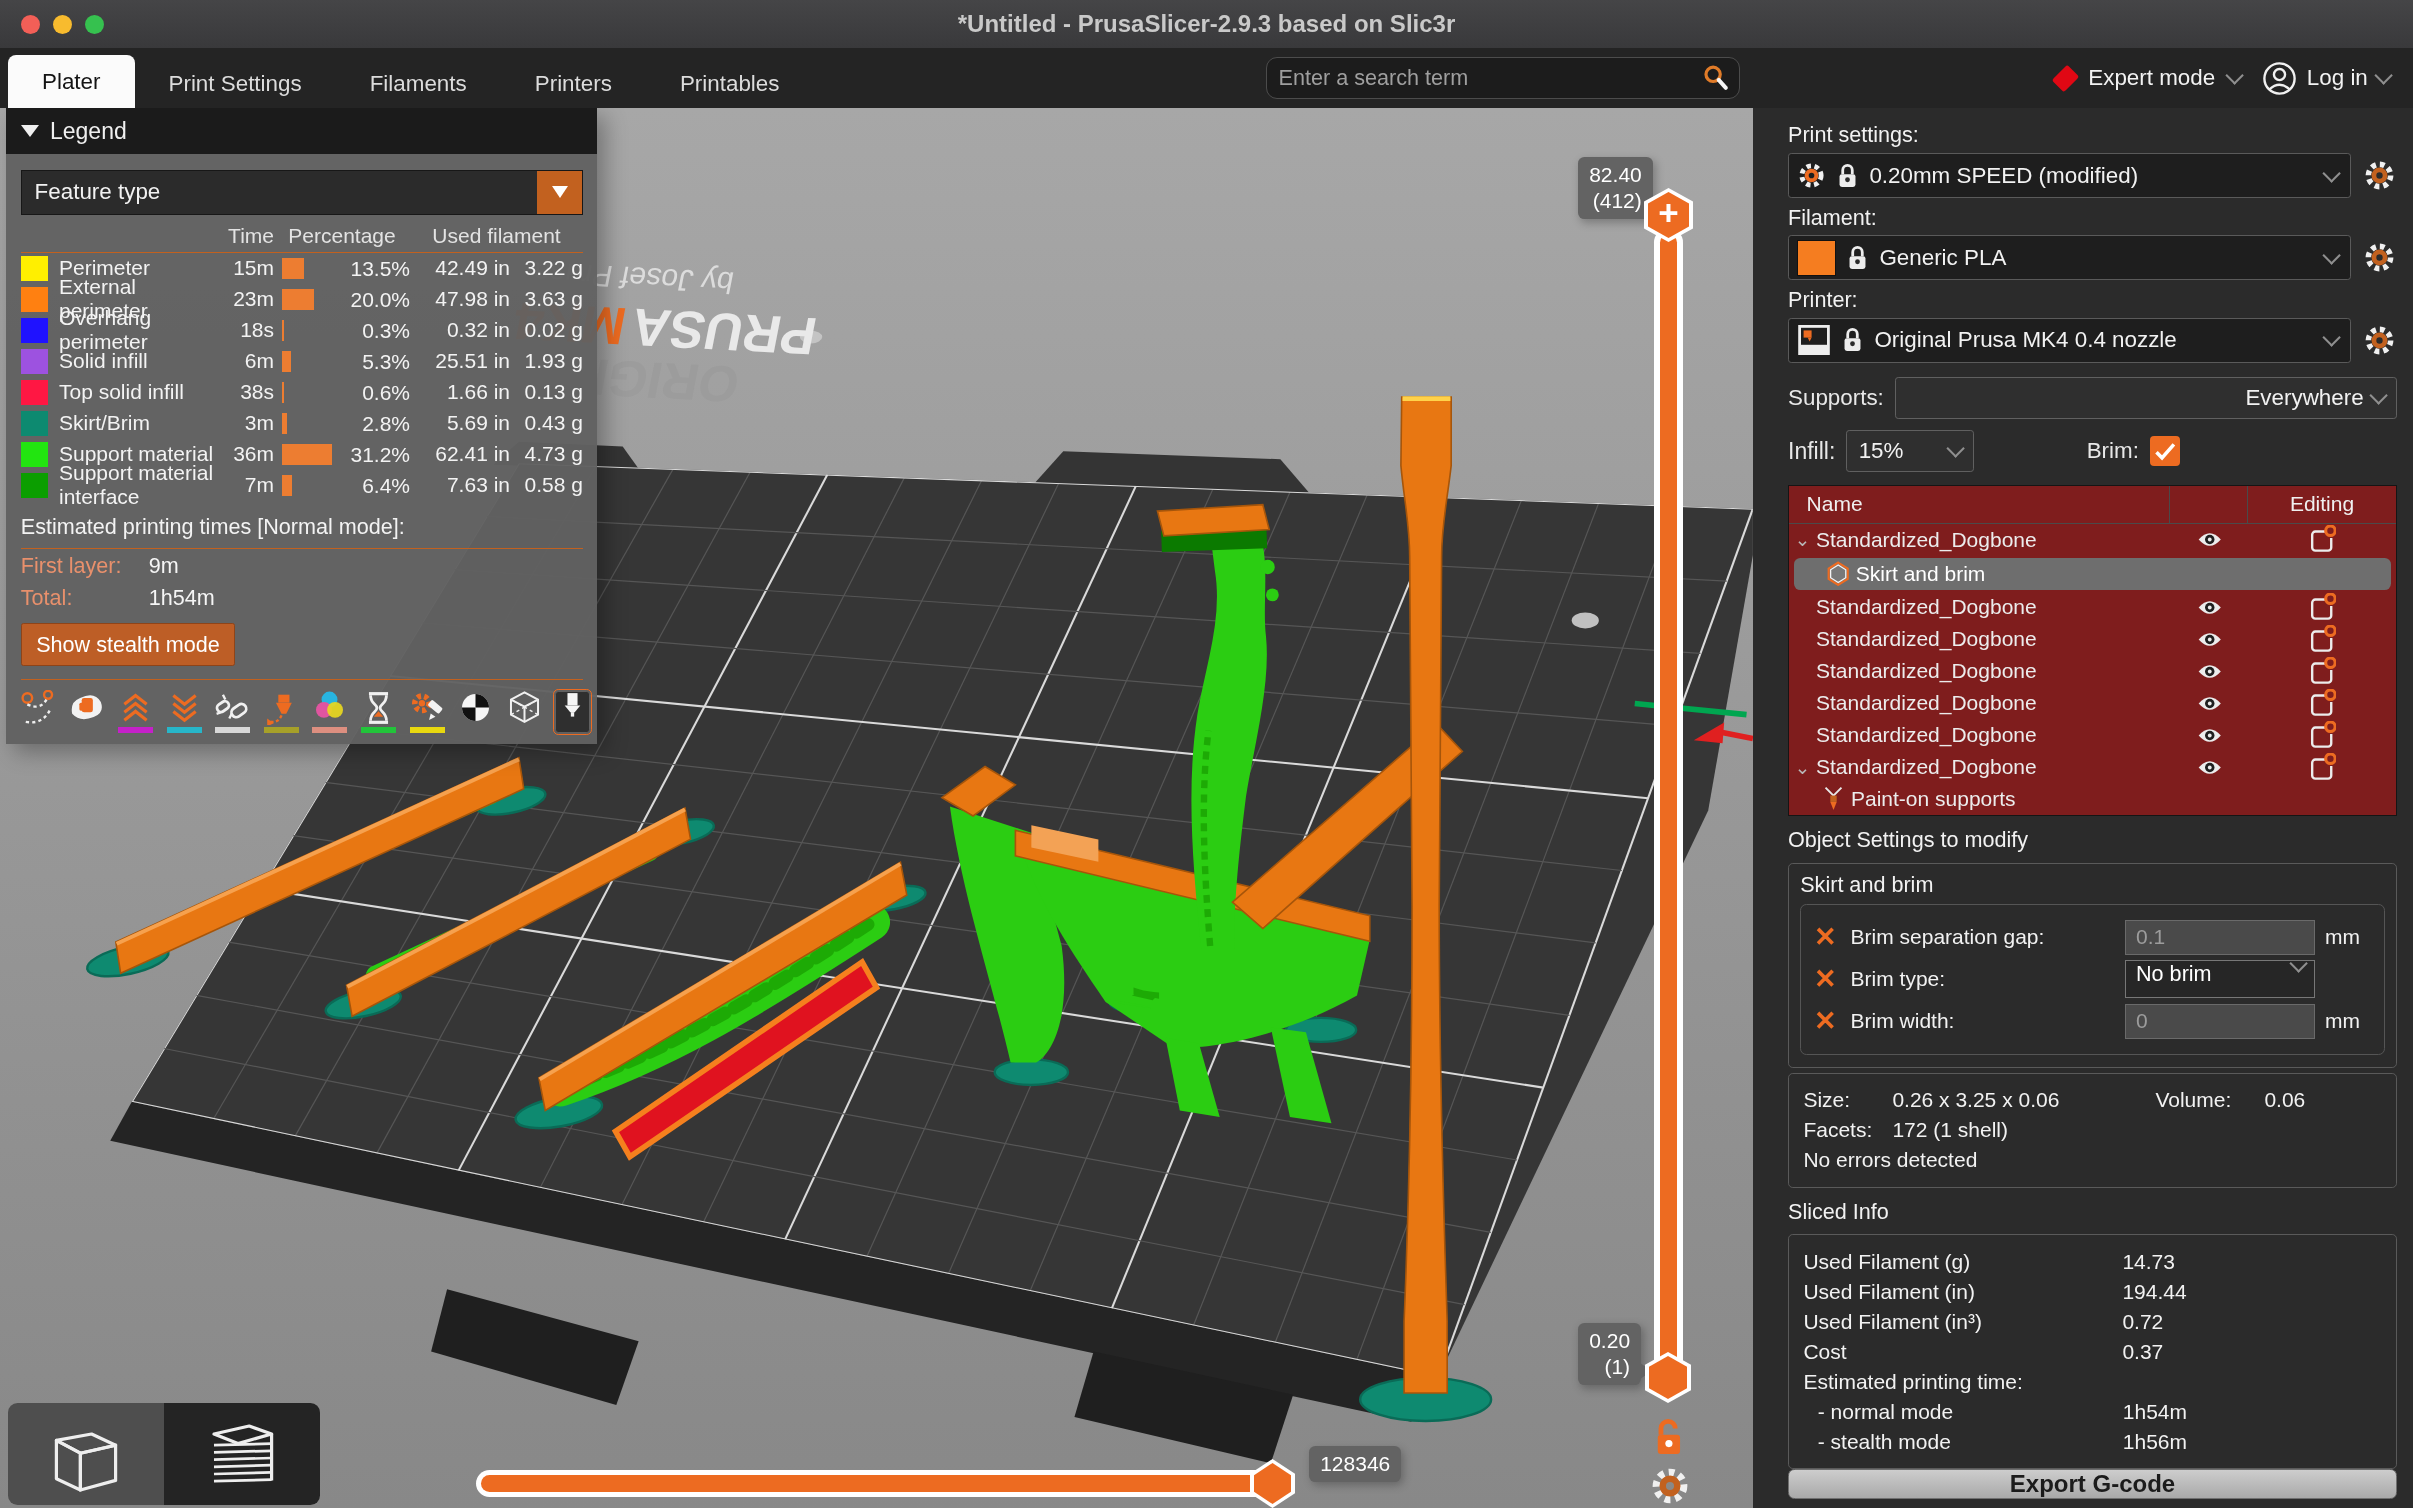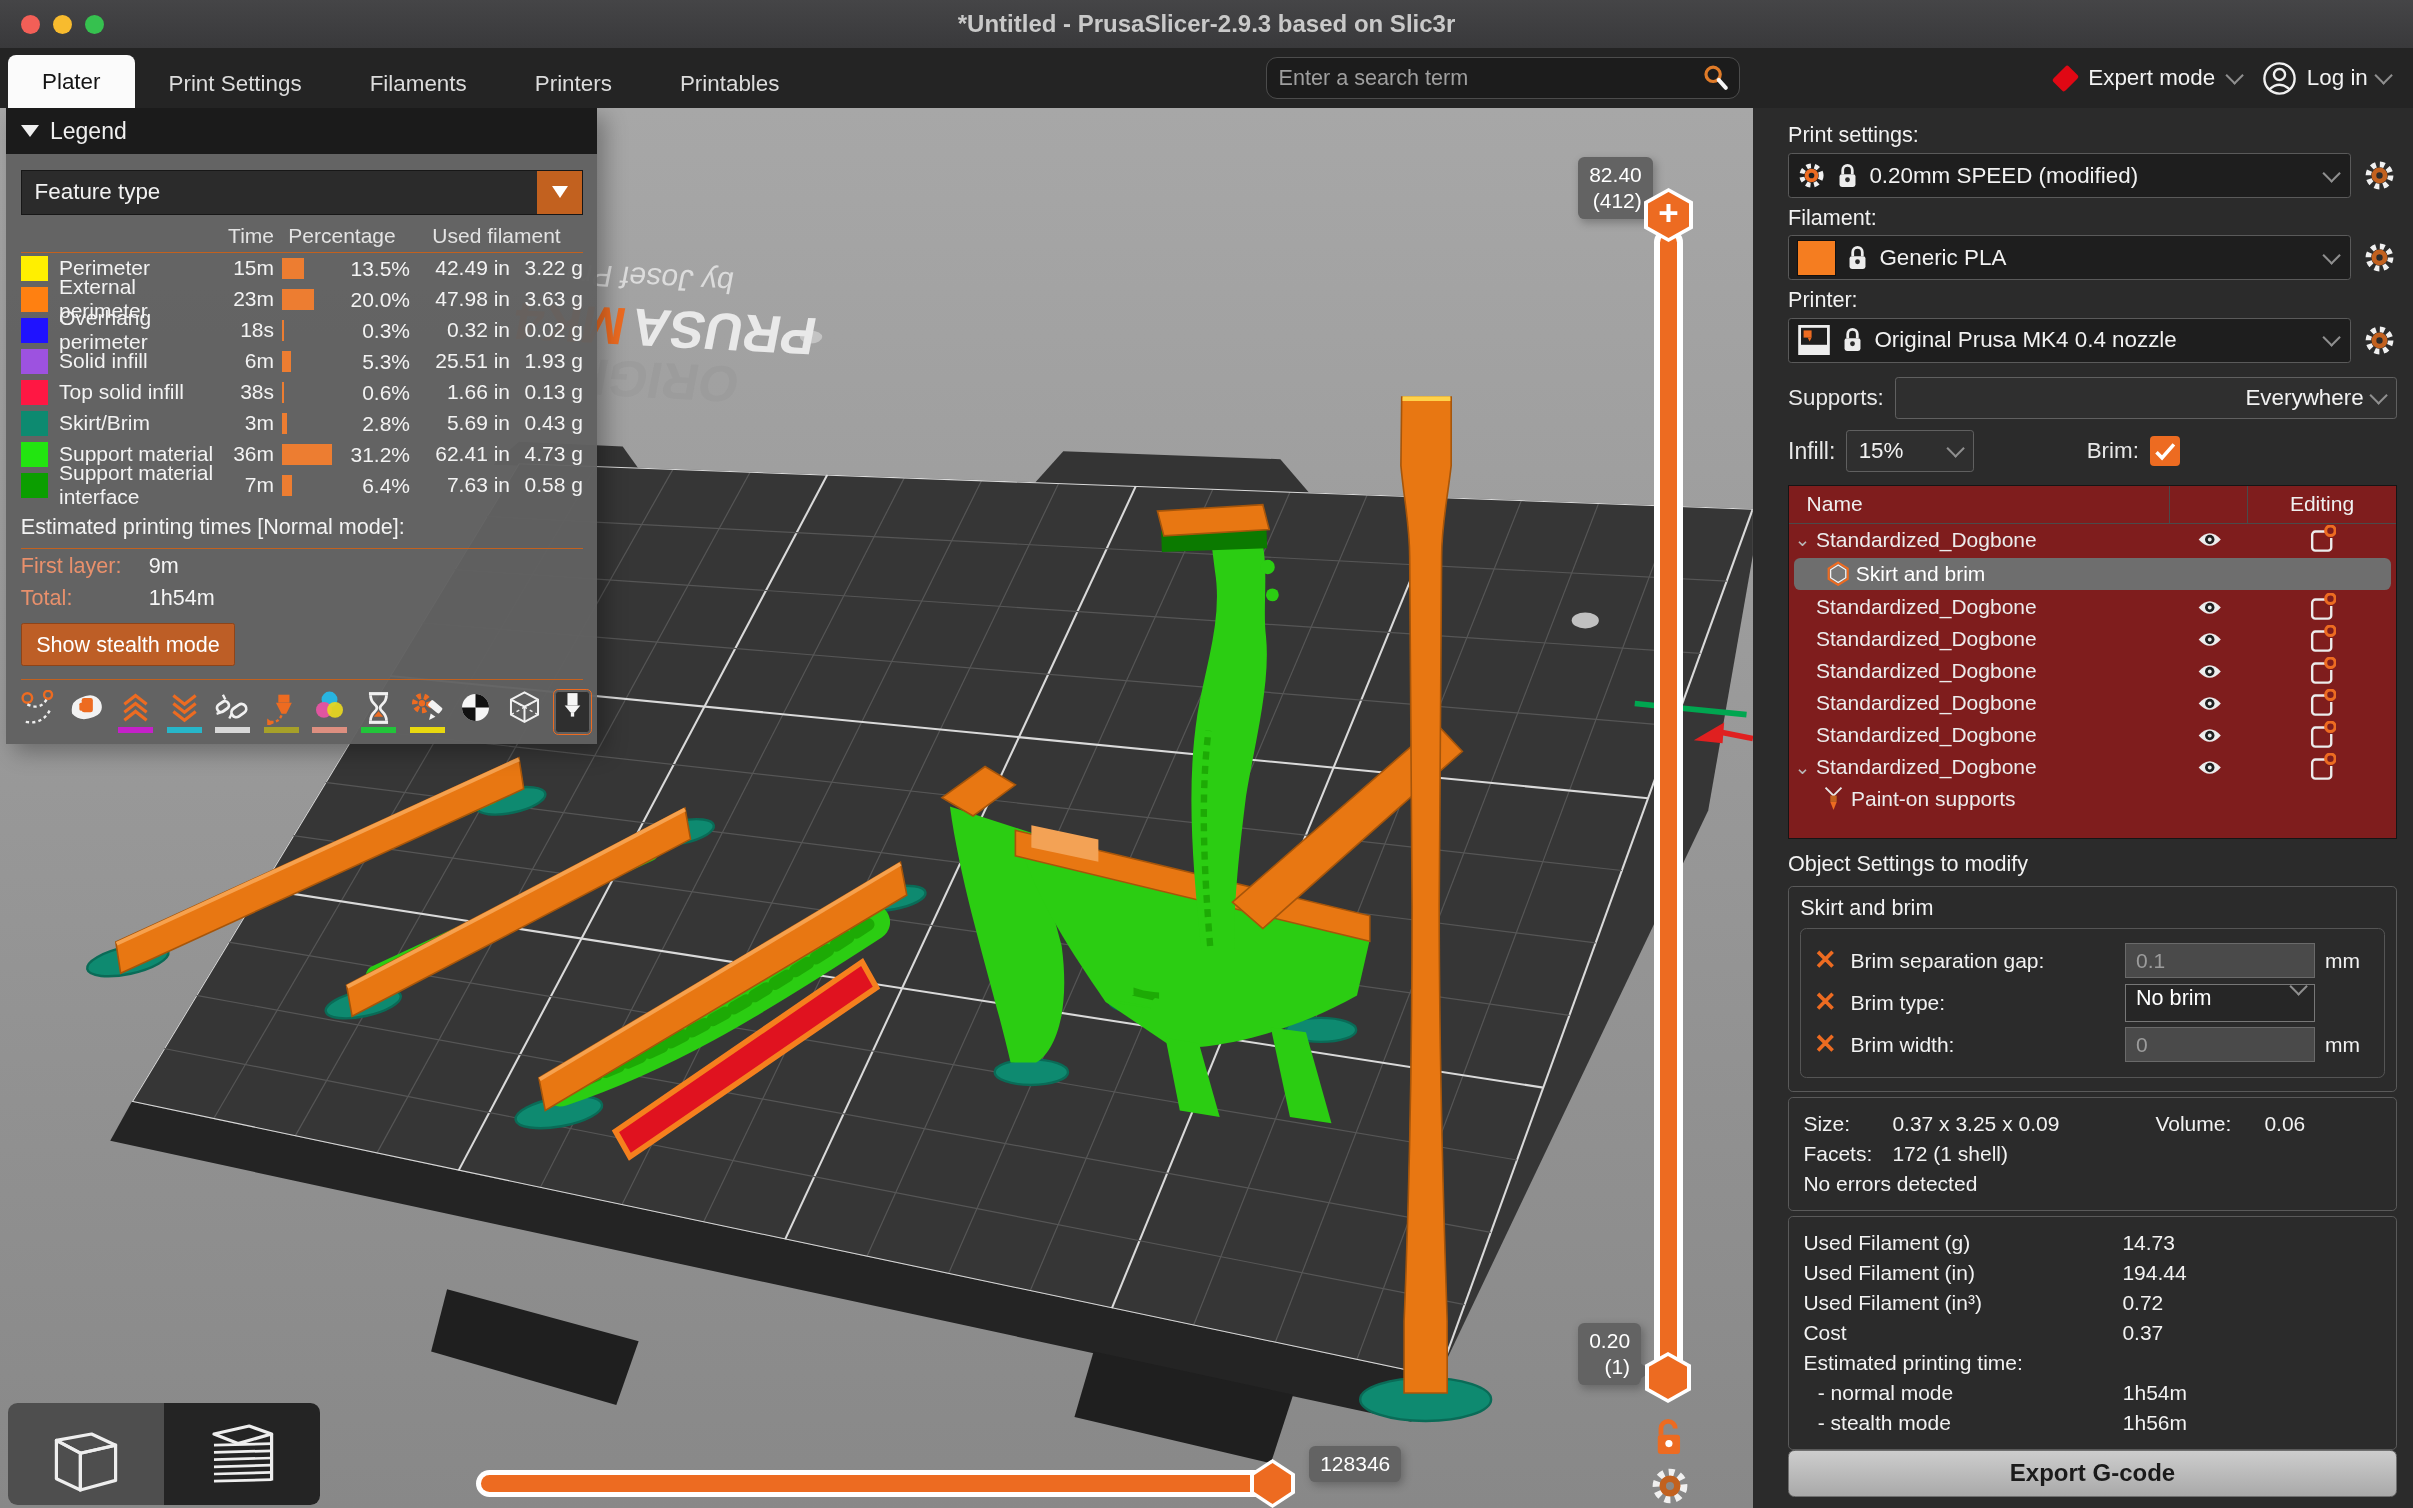--- a/index.html
+++ b/index.html
@@ -881,33 +881,34 @@
           <span class="lbl">Brim width:</span>
           <span class="os-input">0</span>
           <span class="unit">mm</span>
         </div>
       </div>
     </div>
 
     <div class="info-box">
       <div class="inf-row">
         <span class="k1">Size:</span>
-        <span class="v1">0.37 x 3.25 x 0.09</span>
+        <span class="v1">0.26 x 3.25 x 0.06</span>
         <span class="k2">Volume:</span>
         <span>0.06</span>
       </div>
       <div class="inf-row">
         <span class="k1">Facets:</span>
         <span>172 (1 shell)</span>
       </div>
       <div class="inf-row">
           <span>No errors detected</span>
         </div>
     </div>
 
+    <div class="sec-label" style="margin-top:11.2px;">Sliced Info</div>
     <div class="info-box">
       <div>
 
           <div class="sl-row">
             <span class="k">Used Filament (g)</span>
             <span>14.73</span>
           </div>
 
           <div class="sl-row">
             <span class="k">Used Filament (in)</span>

